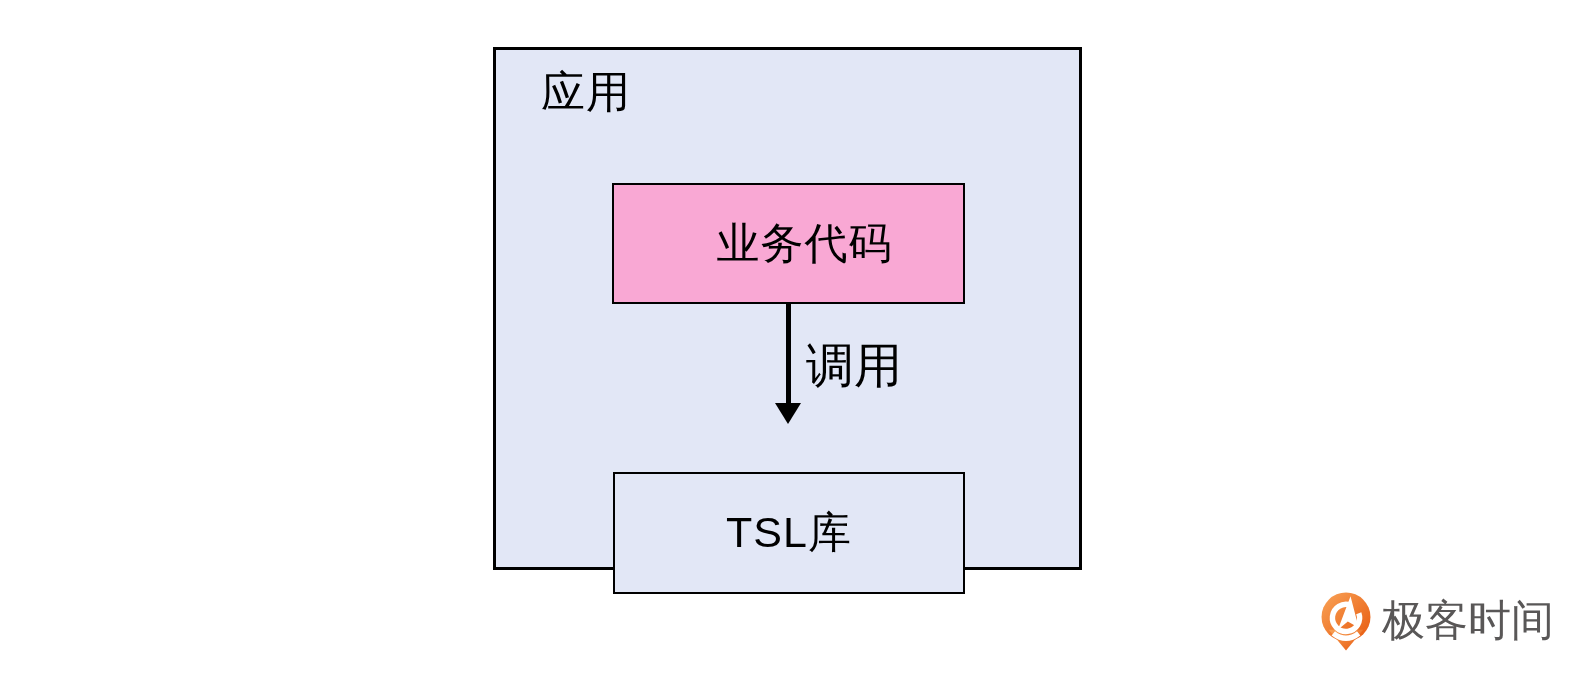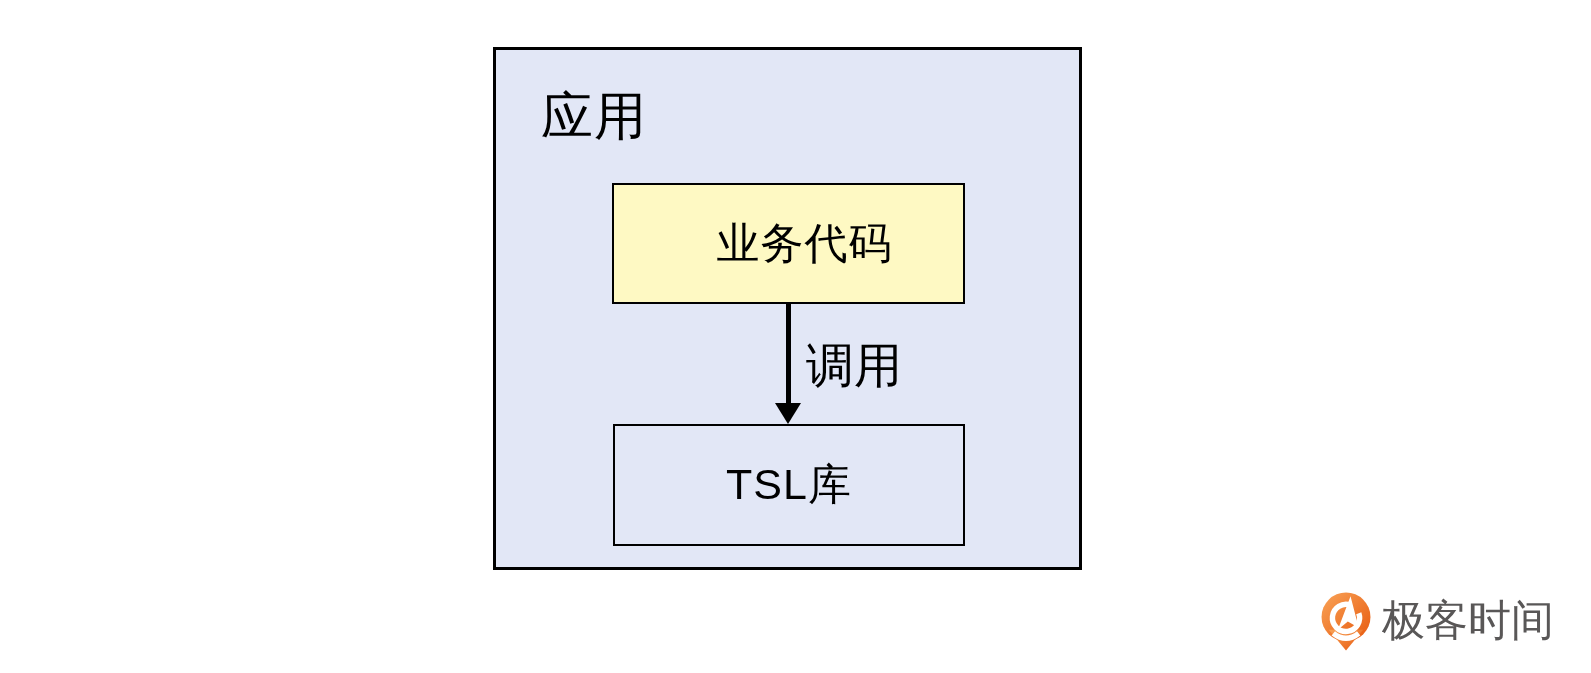--- a/index.html
+++ b/index.html
@@ -23,22 +23,22 @@
     top: 47px;
     width: 589px;
     height: 523px;
     box-sizing: border-box;
     border: 3px solid #000000;
     background: #e2e7f6;
   }
   .container-label {
     position: absolute;
     left: 541px;
-    top: 90px;
-    font-size: 52px;
+    top: 70px;
+    font-size: 44px;
     line-height: 1;
     letter-spacing: 1px;
     white-space: nowrap;
   }
   .node {
     position: absolute;
     box-sizing: border-box;
     border: 2px solid #000000;
     background: #e2e7f6;
     display: flex;
@@ -112,29 +112,29 @@
 </style>
 </head>
 <body>
 
 <div>
 
   <div class="container-box" style="background-color: rgb(226, 231, 246);"></div>
 
   <div class="container-label">应用</div>
 
-  <div class="node node-business" style="background-color: #fef9c3; padding-left: 32px;">
+  <div class="node node-business" style="background-color: #f9a8d4; padding-left: 32px;">
     <span>业务代码</span>
   </div>
 
   <div class="arrow-shaft"></div>
   <div class="arrow-head"></div>
   <div class="edge-label">调用</div>
 
-  <div class="node node-tsl" style="background-color: rgb(226, 231, 246);">
+  <div class="node node-tsl" style="background-color: rgb(226, 231, 246); margin-top: 48px;">
     <span>TSL库</span>
   </div>
 
   <div class="brand">
     <svg class="brand-icon" viewBox="0 0 64 68" xmlns="http://www.w3.org/2000/svg">
       <defs>
         <linearGradient id="og" x1="0" y1="0" x2="1" y2="1">
           <stop offset="0" stop-color="#f9a357"></stop>
           <stop offset="1" stop-color="#e7590e"></stop>
         </linearGradient>

